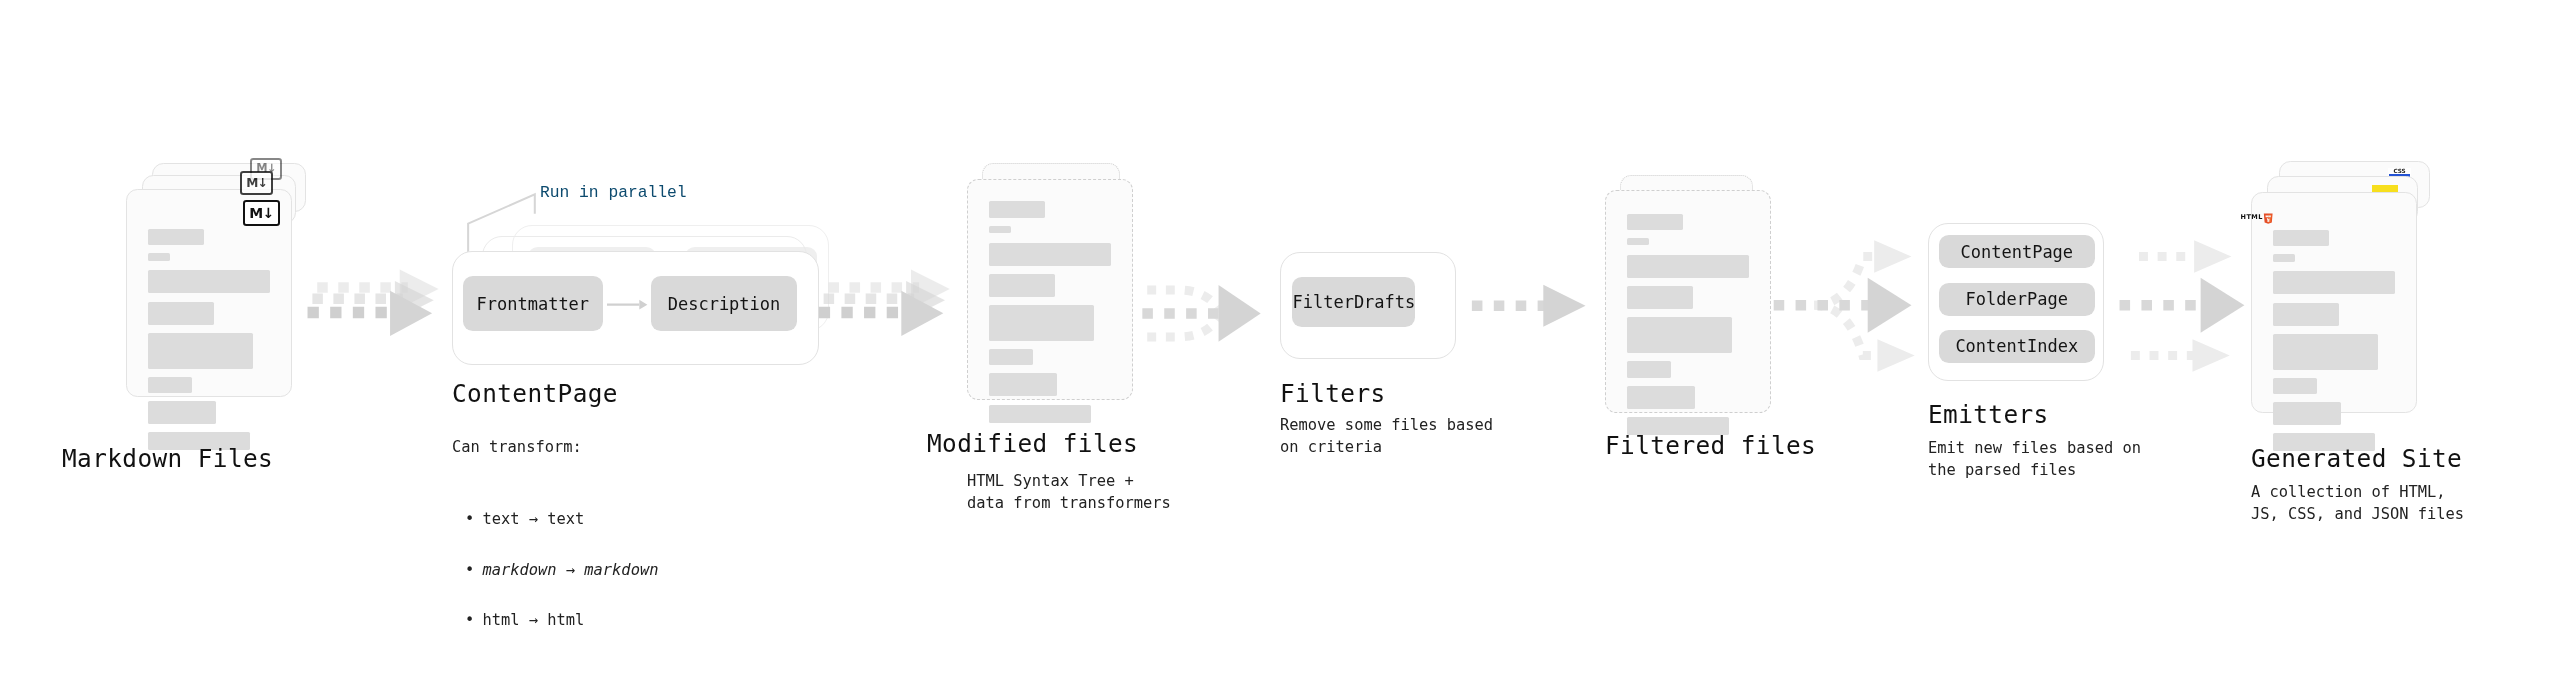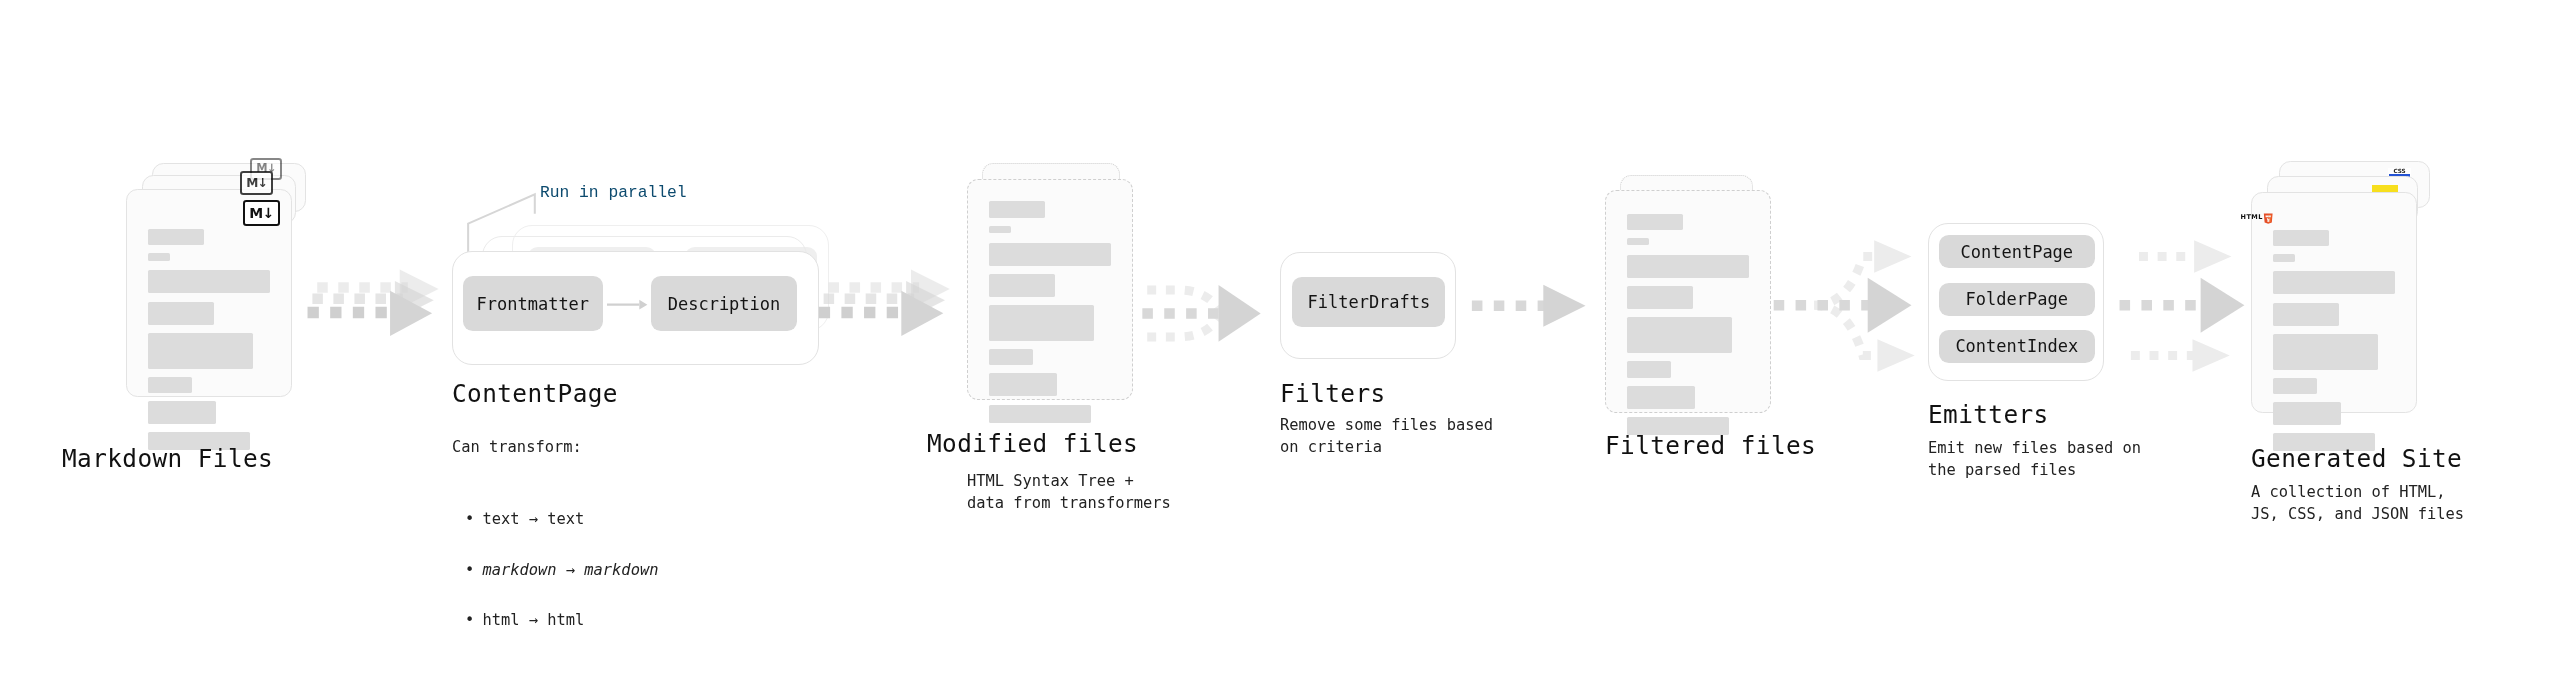--- a/index.html
+++ b/index.html
@@ -214,21 +214,21 @@
       <path d="M 20 102 L 58 102 Q 96 102 110 74"></path>
     </g>
     <g fill="none" stroke="#d8d8d8" stroke-width="13" stroke-dasharray="13 14">
       <line x1="14" y1="73" x2="116" y2="73"></line>
     </g>
     <polygon points="108,38 160,73 108,108" fill="#d4d4d4"></polygon>
   </svg>
 
   <div class="abs" style="left:1280px;top:252px;">
     <div class="pbox" style="left:0px;top:0px;width:176px;height:107px;">
-      <div class="chip" style="left:11.4px;top:24.4px;width:153px;height:50px;">FilterDrafts</div>
+      <div class="chip" style="left:11.4px;top:24.4px;width:123px;height:50px;">FilterDrafts</div>
     </div>
   </div>
   <div class="abs stage-label" style="left:1280px;top:379px;">Filters</div>
   <div class="abs stage-sub" style="left:1280px;top:414px;">Remove some files based
 on criteria</div>
 
   <svg class="ovl" style="left:1467px;top:283px;" width="138" height="65" viewBox="0 0 170 80">
     <g fill="none" stroke="#d8d8d8" stroke-width="13" stroke-dasharray="13 14">
       <line x1="6" y1="28" x2="102" y2="28"></line>
     </g>

